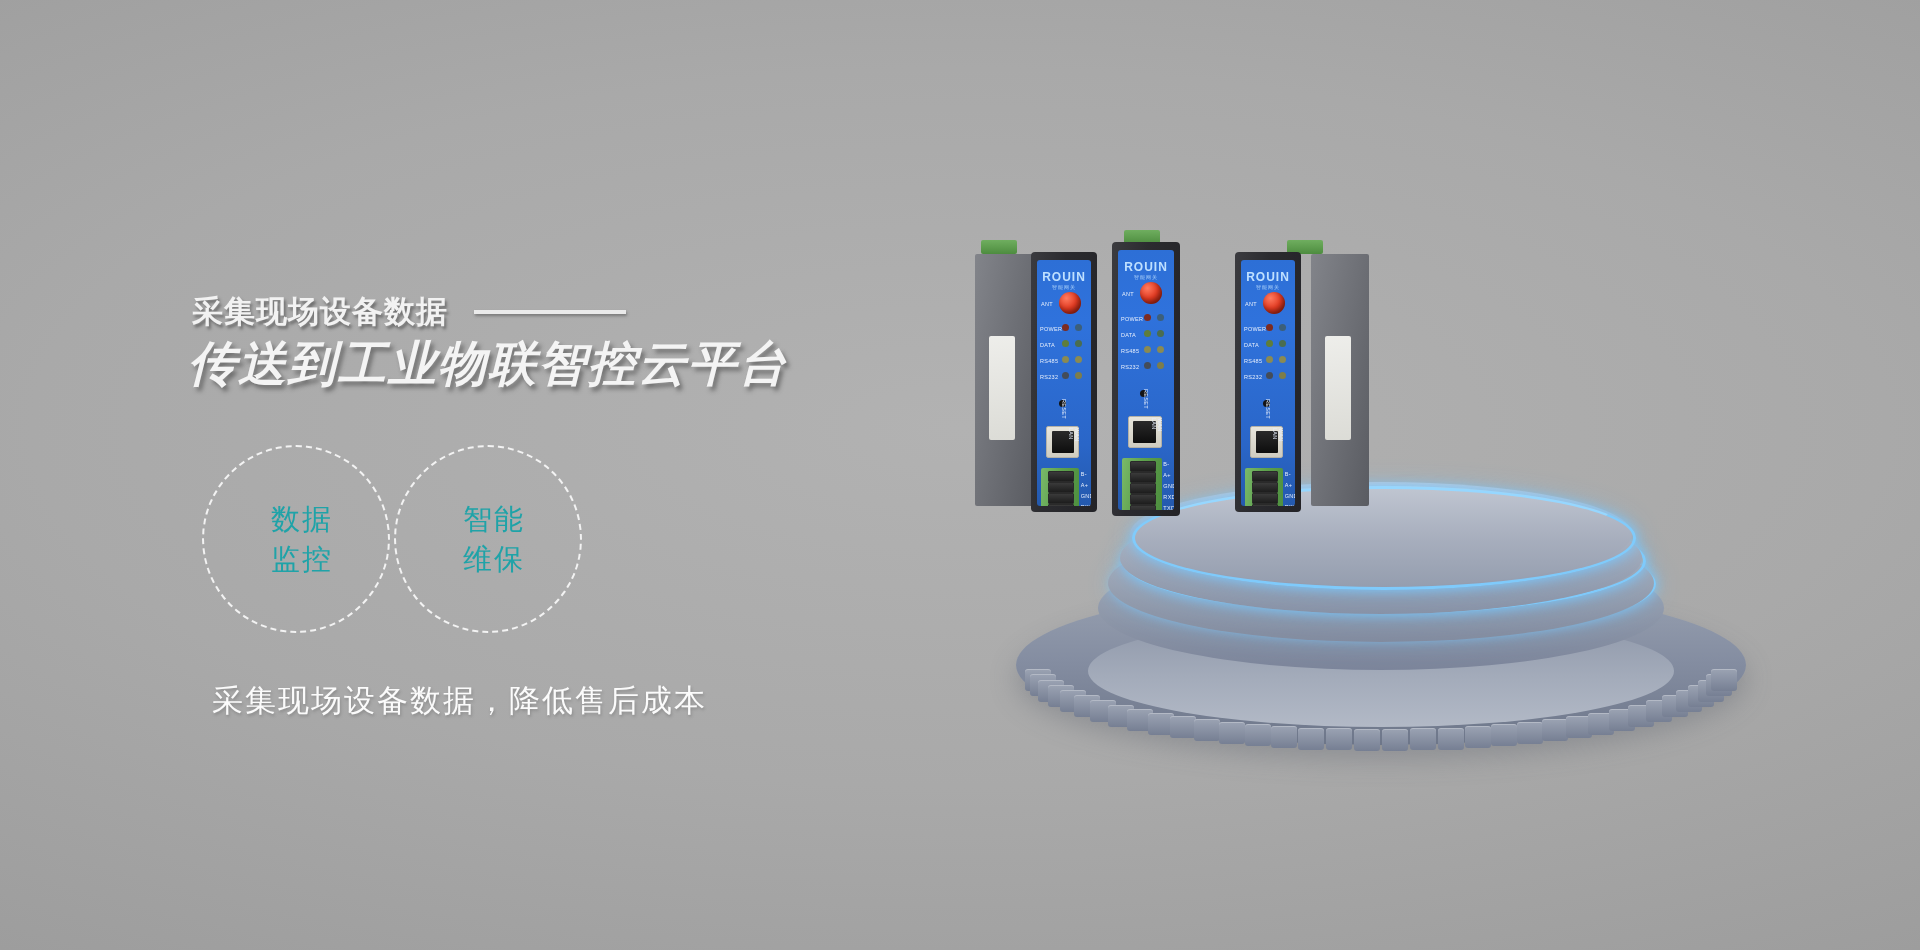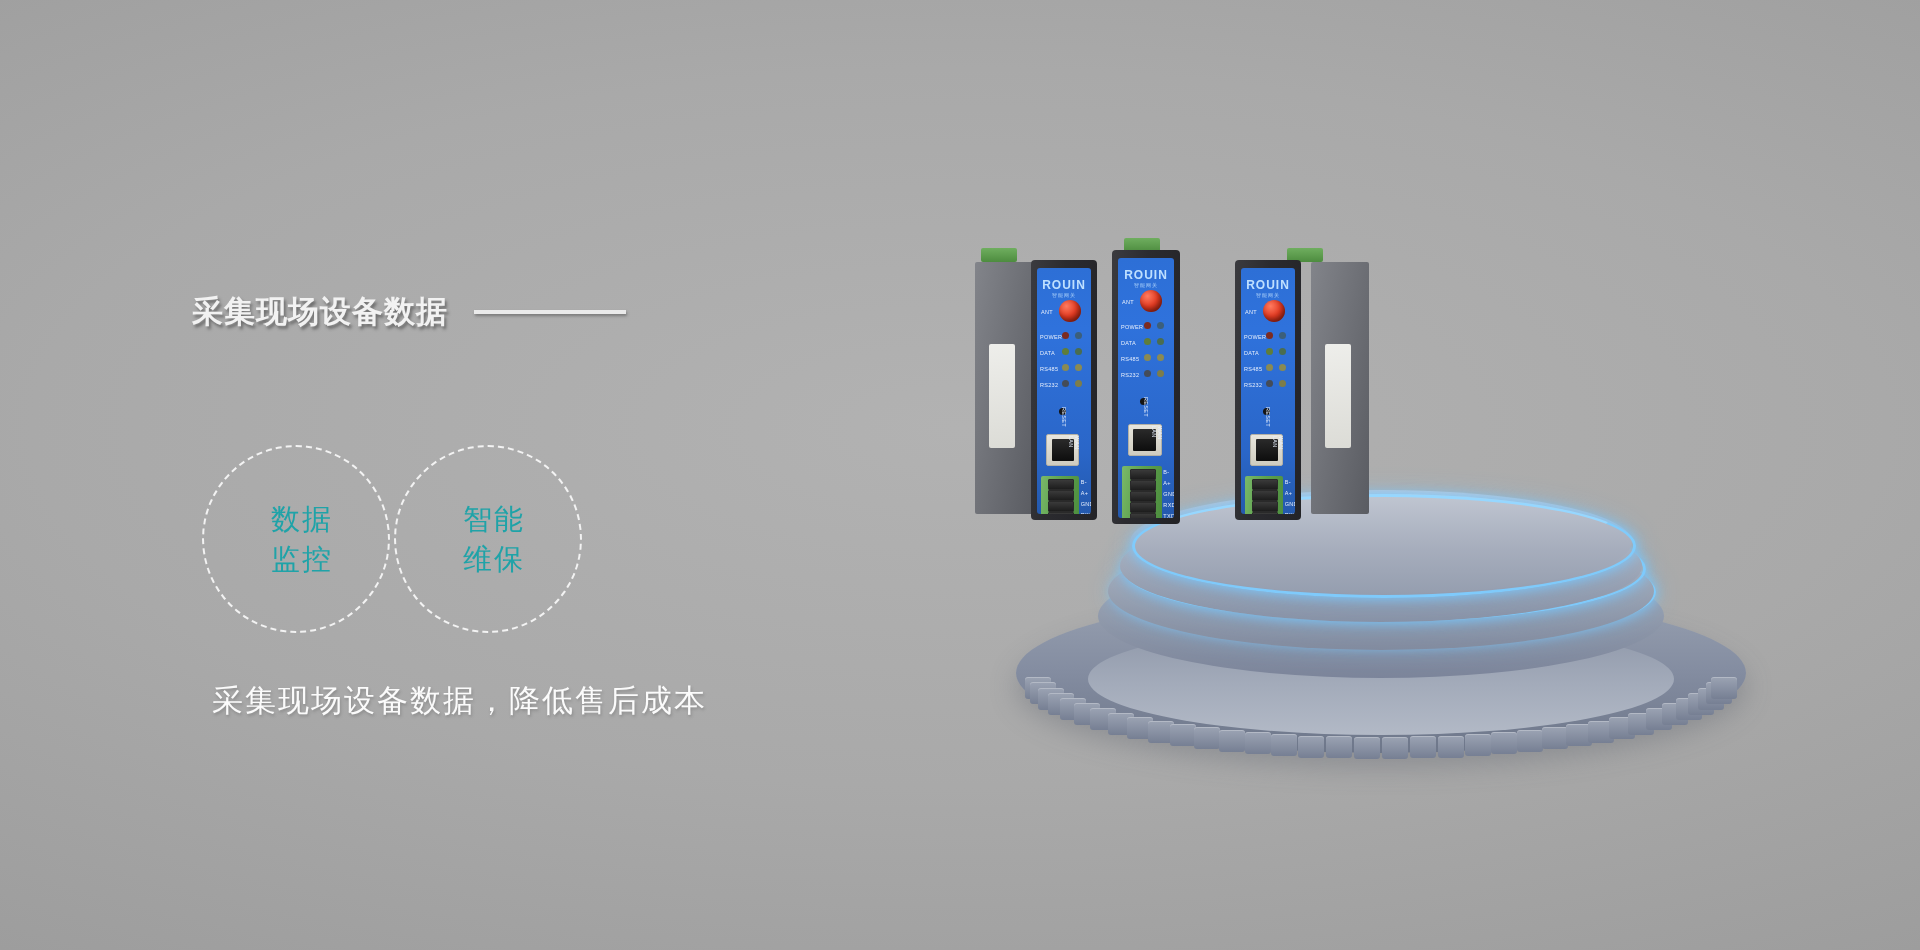--- a/index.html
+++ b/index.html
@@ -61,21 +61,21 @@
     text-shadow:1px 2px 3px rgba(70,70,70,.38);
   }
   .sub-desc{
     position:absolute;left:212px;top:680px;
     font-size:31px;font-weight:400;color:#fbfbfb;letter-spacing:2px;white-space:nowrap;
     text-shadow:1px 2px 3px rgba(70,70,70,.3);
   }
 
   
   .scene{
-    position:absolute;left:980px;top:238px;width:800px;height:520px;
+    position:absolute;left:980px;top:230px;width:800px;height:520px;
   }
 
   
   .ped-outer-ring{
     position:absolute;left:36px;top:355px;width:730px;height:160px;
     border-radius:50%;
     background:linear-gradient(180deg,#9aa3b3 0%,#7c8header 0%,#7d869a 45%,#6e7689 100%);
     box-shadow:0 14px 26px rgba(90,95,105,.35);
   }
   .ped-outer-ring{
@@ -176,20 +176,21 @@
 
 <div class="banner">
 
   <div class="left">
 
     <div class="kicker-row">
       <div class="kicker">采集现场设备数据</div>
       <div class="kicker-rule"></div>
     </div>
 
+    <div class="headline">传送到工业物联智控云平台</div>
 
     <div class="circles">
       <div class="circle">
         <span class="c-line">数据</span>
         <span class="c-line">监控</span>
       </div>
       <div class="circle">
         <span class="c-line">智能</span>
         <span class="c-line">维保</span>
       </div>

